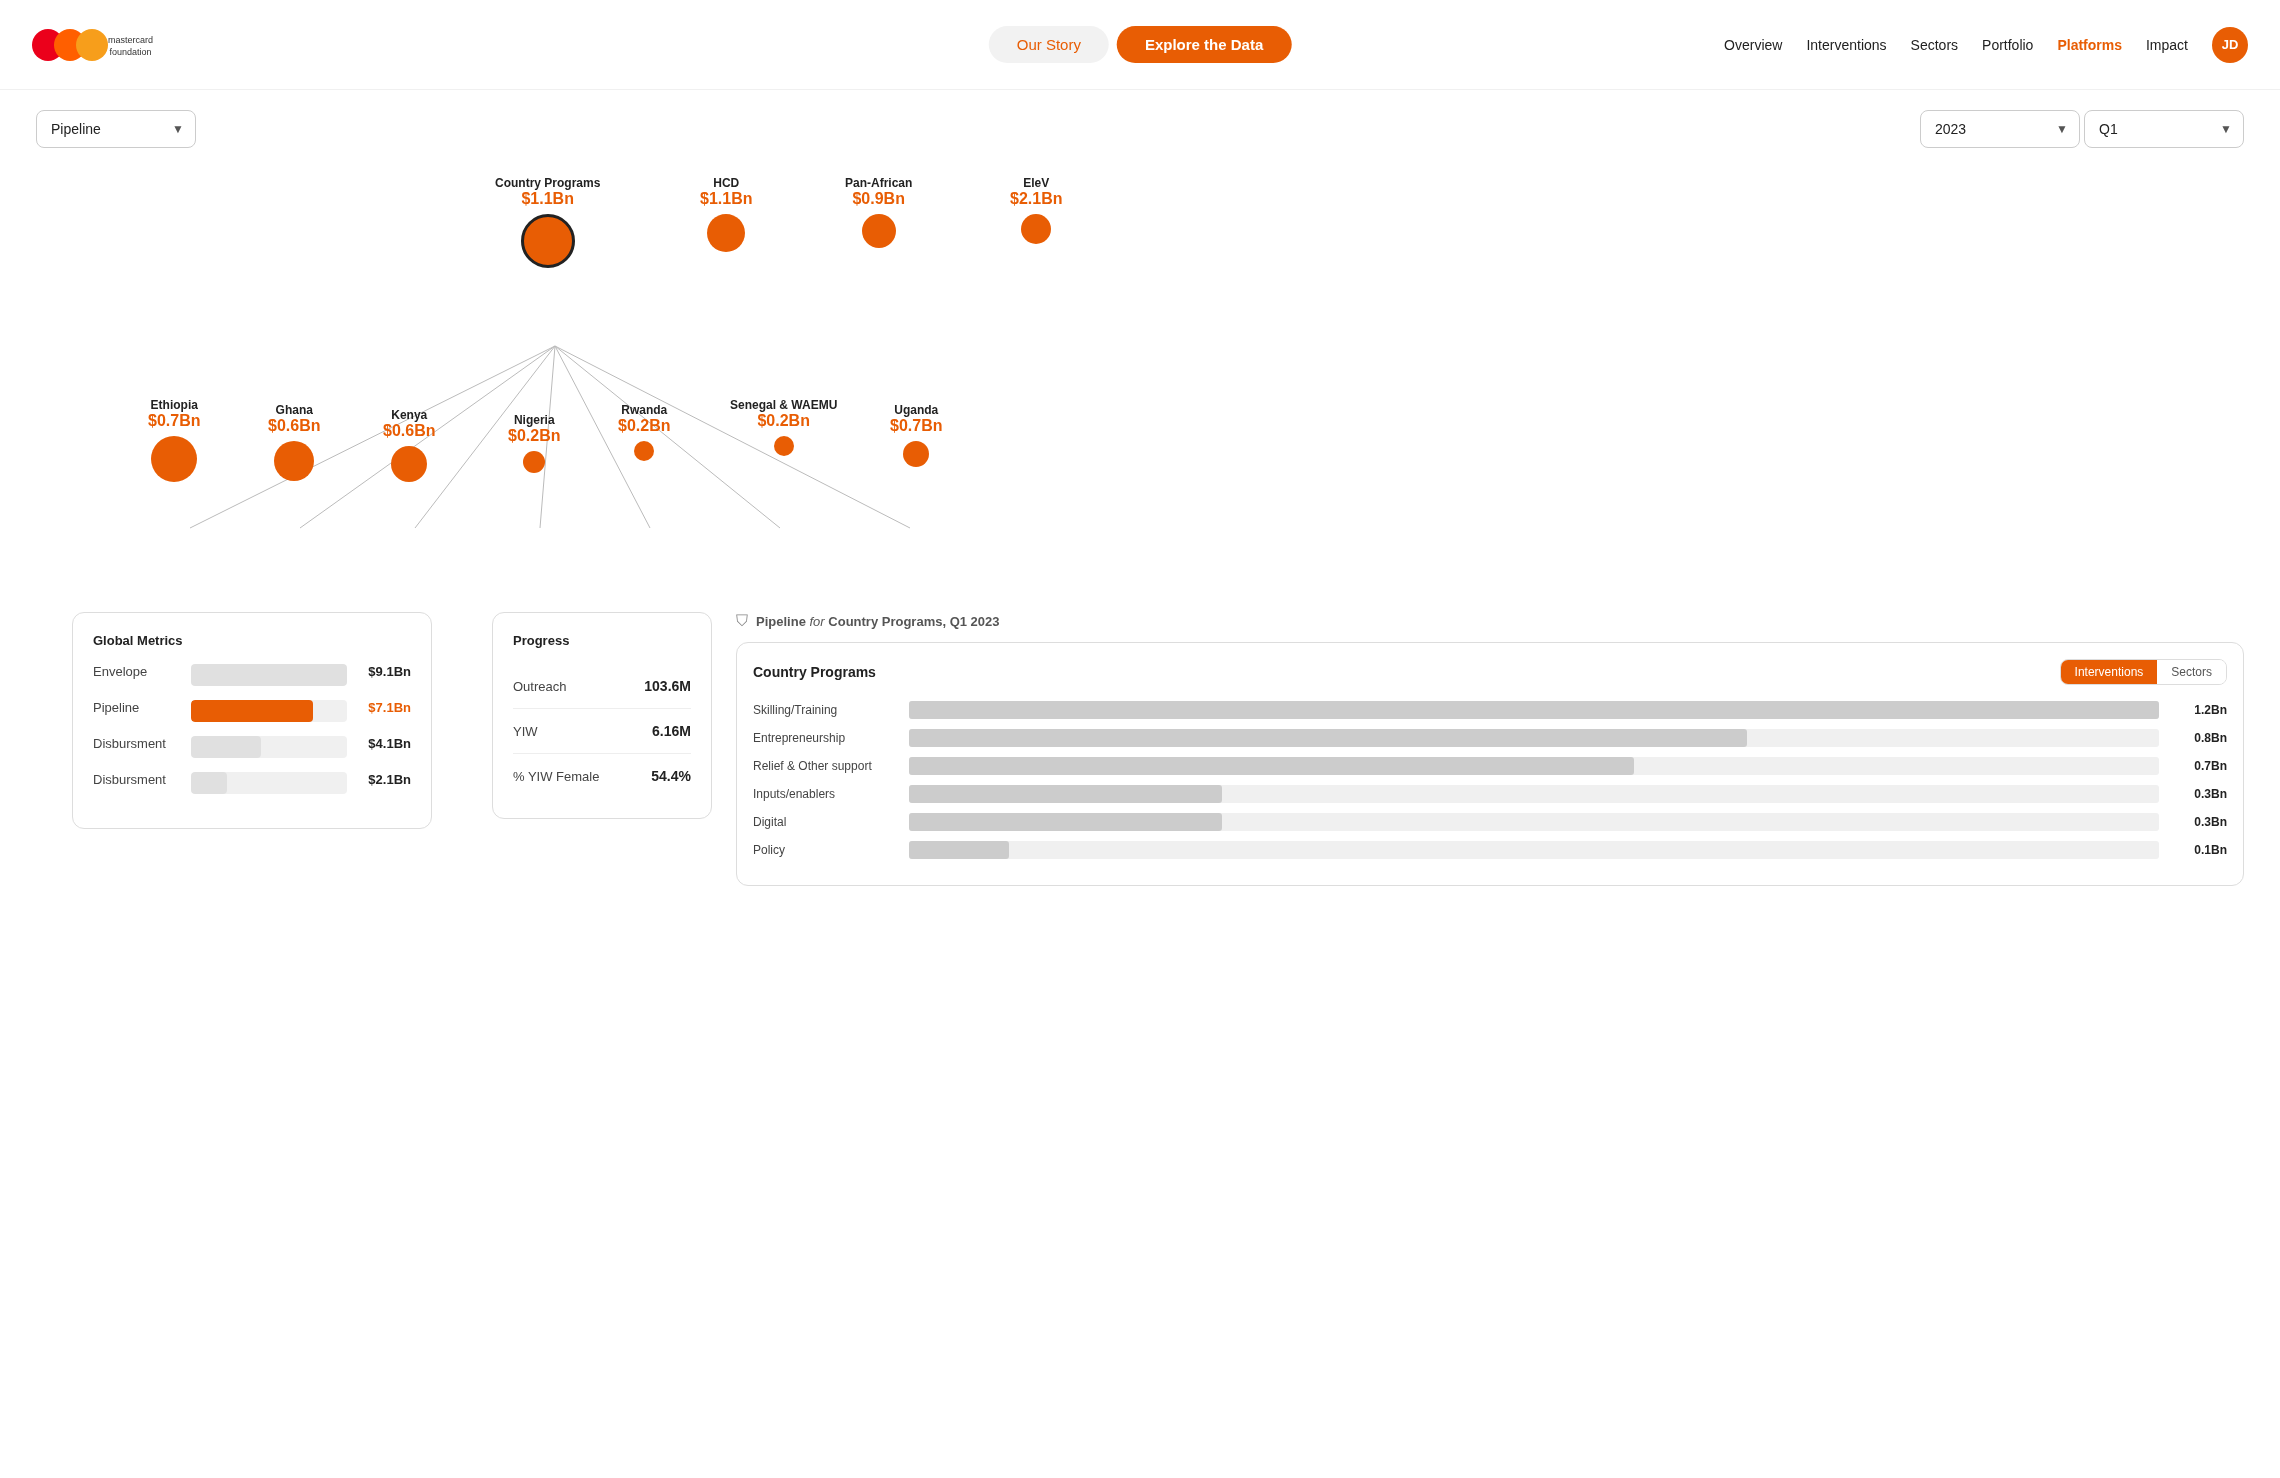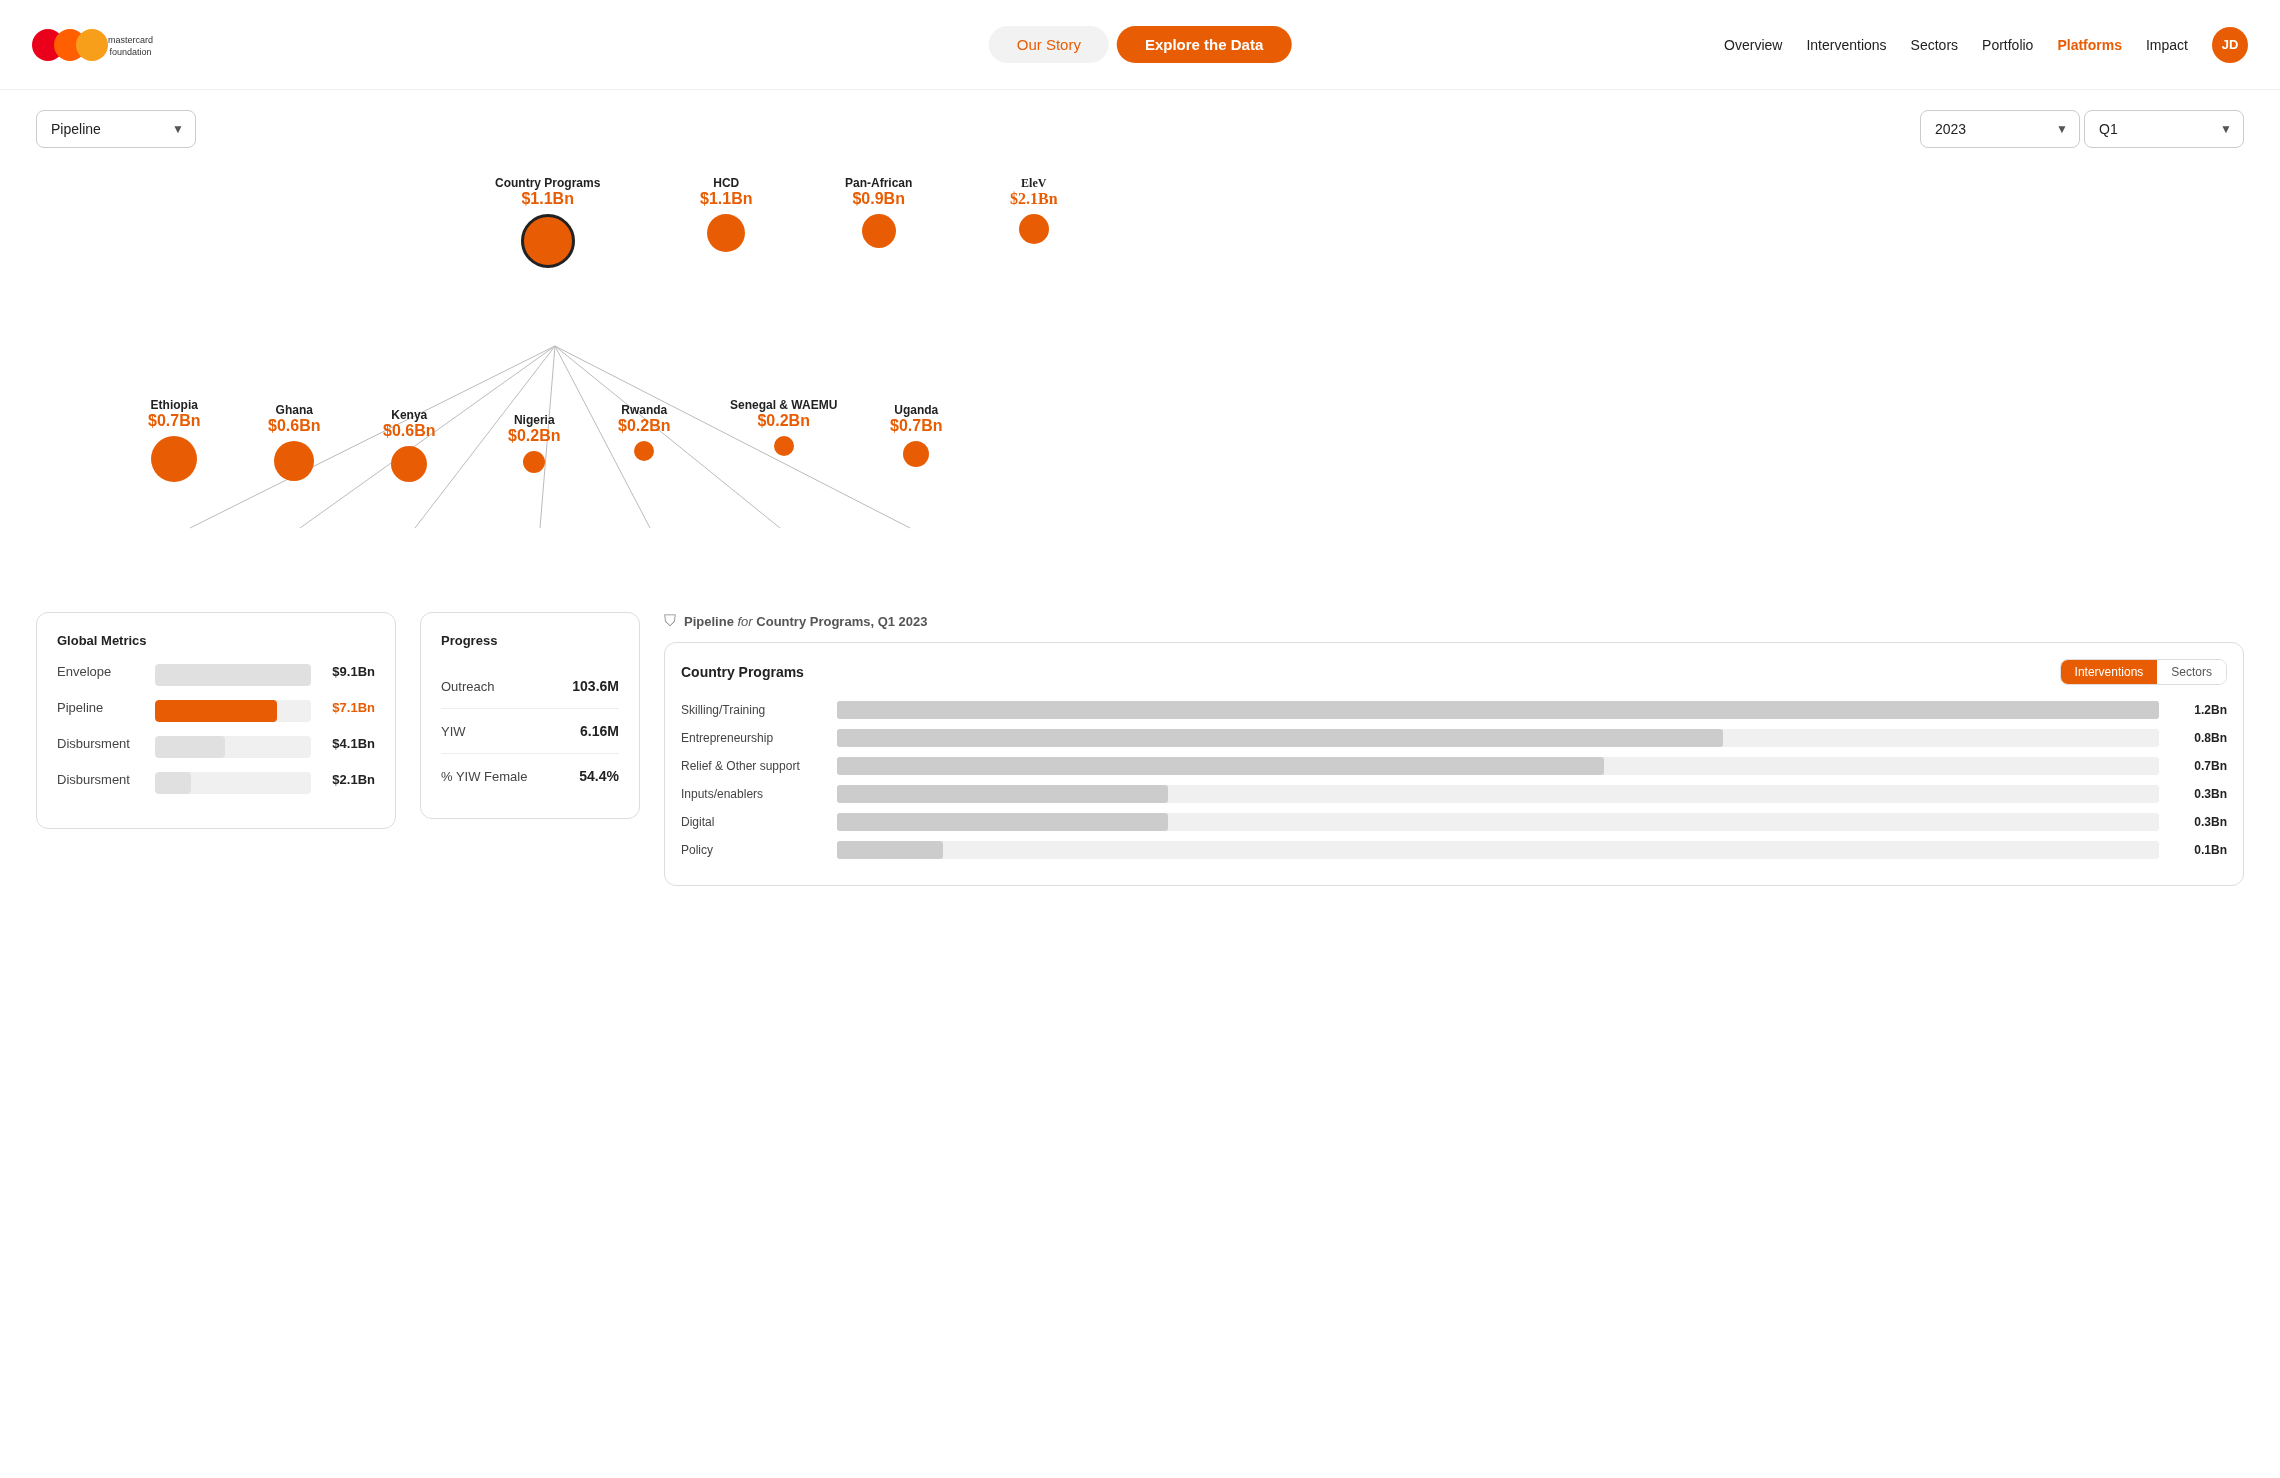--- a/index.html
+++ b/index.html
@@ -161,20 +161,21 @@
       padding: 24px 36px;
       align-items: flex-start;
     }
 
     
     .card {
       border: 1.5px solid #ddd;
       border-radius: 12px;
       padding: 20px;
       background: #fff;
+      margin-left: 36px;
     }
     .card-title {
       font-size: 13px;
       font-weight: 700;
       color: #222;
       margin-bottom: 16px;
     }
     .metrics-card { width: 360px; }
     .metric-row {
       display: flex;
@@ -403,21 +404,21 @@
     <div class="node-value">$1.1Bn</div>
     <div class="bubble" style="width:38px; height:38px; margin-top:6px;"></div>
   </div>
 
   <div class="node-group" style="left: 845px; top: 8px; align-items:center;">
     <div class="node-label">Pan-African</div>
     <div class="node-value">$0.9Bn</div>
     <div class="bubble" style="width:34px; height:34px; margin-top:6px;"></div>
   </div>
 
-  <div class="node-group" style="left: 1010px; top: 8px; align-items:center;font-family:Liberation Serif, serif;">
+  <div class="node-group" style="left: 1010px; top: 8px; align-items:center;">
     <div class="node-label">EleV</div>
     <div class="node-value">$2.1Bn</div>
     <div class="bubble" style="width:30px; height:30px; margin-top:6px;"></div>
   </div>
 
   <div class="node-group" style="left: 148px; top: 230px; align-items:center;">
     <div class="node-label">Ethiopia</div>
     <div class="node-value">$0.7Bn</div>
     <div class="bubble" style="width:46px; height:46px; margin-top:6px;"></div>
   </div>

